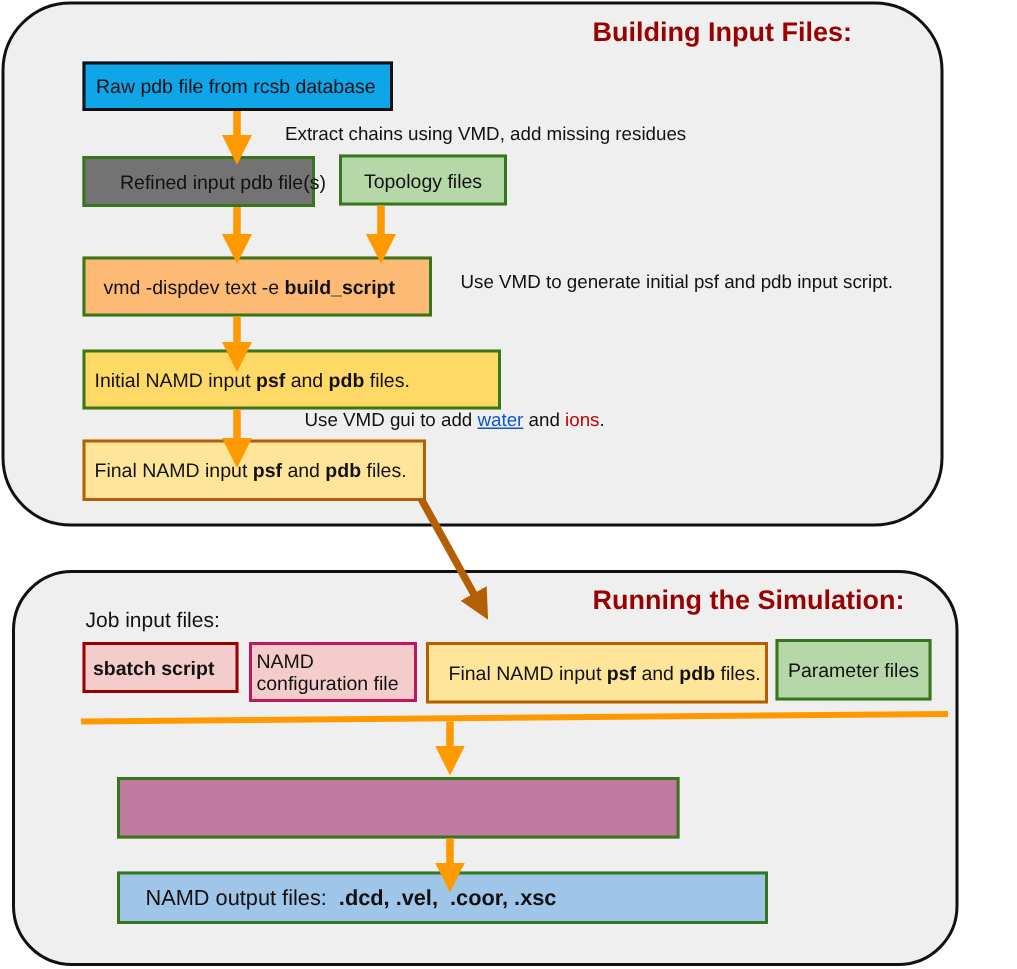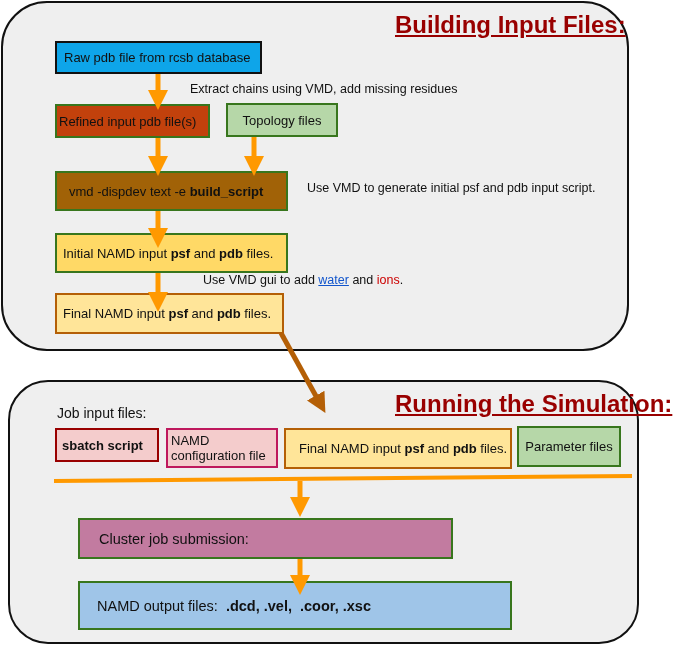--- a/index.html
+++ b/index.html
@@ -1,19 +1,19 @@
 <!DOCTYPE html>
 <html><head>
   <meta charset="utf-8">
   <style>
     html, body { margin: 0; padding: 0; background: #ffffff; }
     body { width: 678px; height: 646px; position: relative; overflow: hidden;
            font-family: "Liberation Sans", sans-serif; color: #111; }
     .panel { position: absolute; background: #efefef; border: 2px solid #111; box-sizing: border-box; }
-    .section-title { position: absolute; color: #990000; font-weight: bold; font-size: 24px; white-space: nowrap; text-decoration: underline; }
+    .section-title { position: absolute; color: #990000; font-weight: bold; font-size: 18px; white-space: nowrap; }
     .box { position: absolute; box-sizing: border-box; font-size: 13px; display: flex; align-items: center; white-space: nowrap; }
     .note { position: absolute; font-size: 12.5px; white-space: nowrap; text-align: right; }
     svg.overlay { position: absolute; left: 0; top: 0; width: 678px; height: 646px; pointer-events: none; }
     b { font-weight: bold; }
   </style>
 </head>
 <body>
 
 <div class="panel" data-name="top-section" style="left:1px; top:1px; width:628px; height:189px; border-radius:46px; height:189px;"></div>
 
@@ -119,36 +119,36 @@
 
 <div class="section-title" data-name="building-input-files-title" style="left:395px; top:11px;">Building Input Files:</div>
 <div class="section-title" data-name="running-simulation-title" style="left:395px; top:390px;">Running the Simulation:</div>
 
 <div class="box" data-name="raw-pdb-box" style="left:55px; top:41px; width:207px; height:33px; background:#0ea5e9; border:2px solid #111; padding-left:7px;">
   <span data-name="raw-pdb-label">Raw pdb file from rcsb database</span>
 </div>
 
 <div class="note" data-name="extract-chains-note" style="left:190px; top:82px;">Extract chains using VMD, add missing residues</div>
 
-<div class="box" data-name="refined-pdb-box" style="left:55px; top:104px; width:155px; height:34px; background:#c2410c; border:2px solid #38761d; padding-left:2px;">
+<div class="box" data-name="refined-pdb-box" style="left:55px; top:104px; width:155px; height:34px; background:#737373; border:2px solid #38761d; padding-left:23px;">
   <span data-name="refined-pdb-label">Refined input pdb file(s)</span>
 </div>
 
 <div class="box" data-name="topology-files-box" style="left:226px; top:103px; width:112px; height:34px; background:#b6d7a8; border:2px solid #38761d; justify-content:center;">
   <span data-name="topology-files-label">Topology files</span>
 </div>
 
-<div class="box" data-name="vmd-build-command-box" style="left:55px; top:171px; width:233px; height:40px; background:#a16207; border:2px solid #38761d; padding-left:12px;">
+<div class="box" data-name="vmd-build-command-box" style="left:55px; top:171px; width:233px; height:40px; background:#fdba74; border:2px solid #38761d; padding-left:12px;">
   <span data-name="vmd-command-prefix" style="white-space:pre;">vmd -dispdev text -e </span>
   <b data-name="vmd-command-script">build_script</b>
 </div>
 
 <div class="note" data-name="generate-psf-pdb-note" style="left:307px; top:181px;">Use VMD to generate initial psf and pdb input script.</div>
 
-<div class="box" data-name="initial-namd-input-box" style="left:55px; top:233px; width:233px; height:40px; background:#ffd966; border:2px solid #38761d; padding-left:6px;">
+<div class="box" data-name="initial-namd-input-box" style="left:55px; top:233px; width:279px; height:40px; background:#ffd966; border:2px solid #38761d; padding-left:6px;">
   <span data-name="initial-prefix" style="white-space:pre;">Initial NAMD input </span>
     <b data-name="initial-psf">psf</b>
     <span data-name="initial-and" style="white-space:pre;"> and </span>
     <b data-name="initial-pdb">pdb</b>
     <span data-name="initial-suffix" style="white-space:pre;"> files.</span>
 </div>
 
 <div class="note" data-name="vmd-gui-note" style="left:203px; top:273px;">
   <span data-name="gui-prefix" style="white-space:pre;">Use VMD gui to add </span><span data-name="gui-water" style="color:#1155cc;text-decoration:underline;">water</span><span data-name="gui-and" style="white-space:pre;"> and </span><span data-name="gui-ions" style="color:#cc0000;">ions</span><span data-name="gui-suffix">.</span>
 </div>
@@ -178,24 +178,23 @@
     <span data-name="job-final-and" style="white-space:pre;"> and </span>
     <b data-name="job-final-pdb">pdb</b>
     <span data-name="job-final-suffix" style="white-space:pre;"> files.</span>
 </div>
 
 <div class="box" data-name="parameter-files-box" style="left:517px; top:426px; width:104px; height:41px; background:#b6d7a8; border:2px solid #38761d; justify-content:center;">
   <span data-name="parameter-files-label">Parameter files</span>
 </div>
 
 <div class="box" data-name="cluster-job-submission-box" style="left:78px; top:518px; width:375px; height:41px; background:#c27ba0; border:2px solid #38761d; padding-left:19px; font-size:14.5px;">
-  <span data-name="submission-prefix" style="margin-right:11px;">Cluster job submission:</span>
-</div>
-
-<div class="box" data-name="namd-output-files-box" style="left:78px; top:581px; width:434px; height:49px; background:#9fc5e8; border:2px solid #38761d; padding-left:17px; font-size:14.5px;">
+</div>
+
+<div class="box" data-name="namd-output-files-box" style="left:78px; top:581px; width:434px; height:35px; background:#9fc5e8; border:2px solid #38761d; padding-left:17px; font-size:14.5px;">
   <span data-name="output-prefix" style="margin-right:8px;">NAMD output files:</span>
   <b data-name="output-extensions" style="white-space:pre;">.dcd, .vel,  .coor, .xsc</b>
 </div>
 
 <svg class="overlay" viewBox="0 0 678 646" data-name="connectors-layer">
   <defs>
     <marker id="ah-orange" markerWidth="4" markerHeight="4" refX="2.6" refY="2" orient="auto" markerUnits="strokeWidth">
       <path d="M0,0 L4,2 L0,4 Z" fill="#ff9900"></path>
     </marker>
     <marker id="ah-brown" markerWidth="4" markerHeight="4" refX="2.6" refY="2" orient="auto" markerUnits="strokeWidth">

